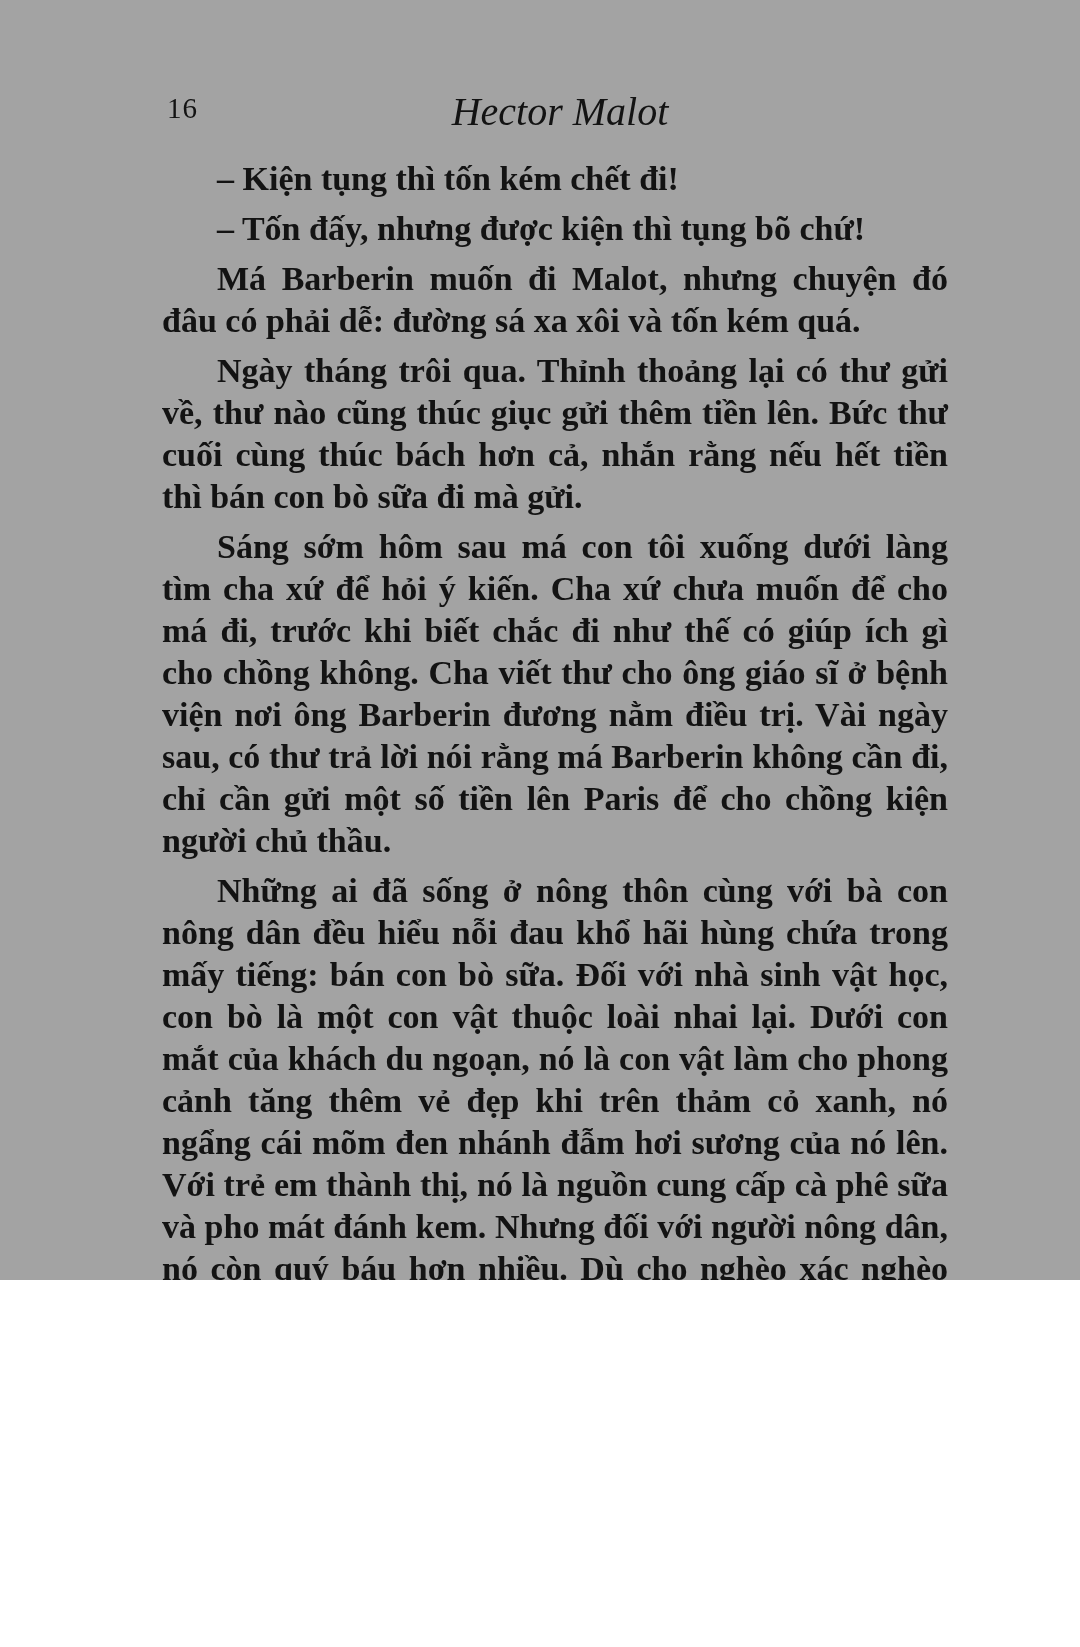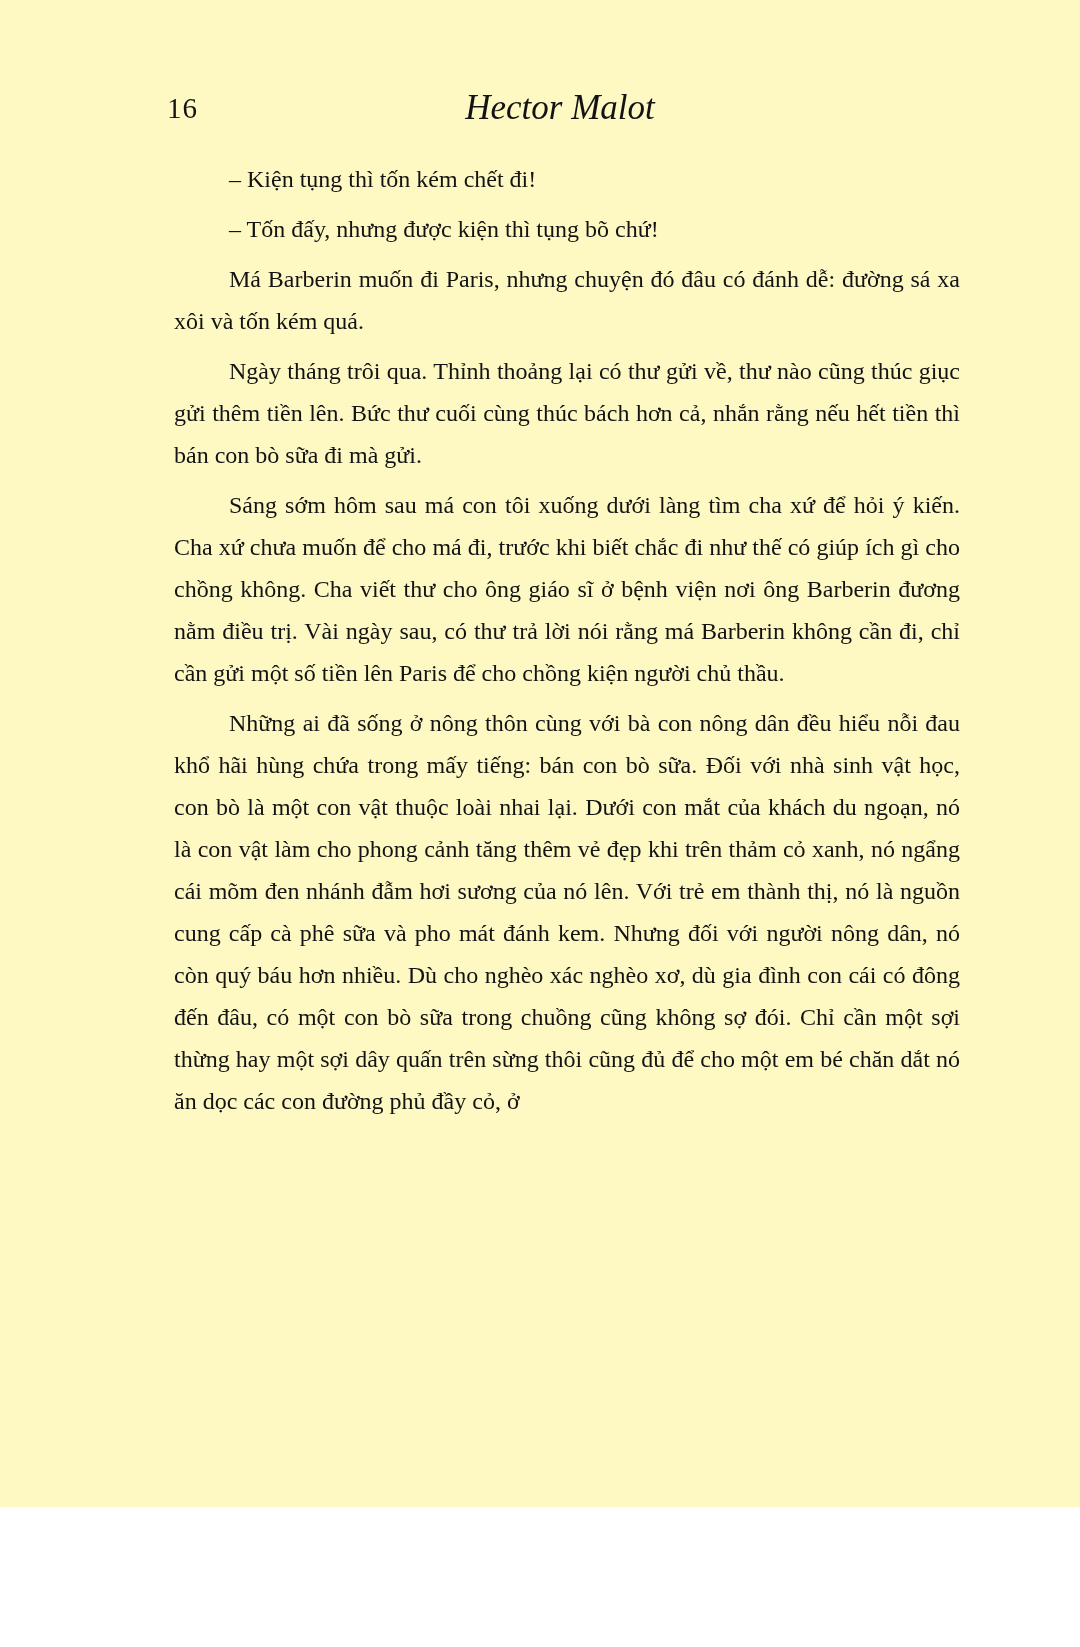--- a/index.html
+++ b/index.html
@@ -3,22 +3,22 @@
 <meta charset="utf-8">
 <style>
   html, body {
     margin: 0;
     padding: 0;
     background: #ffffff;
   }
   .page {
     position: relative;
     width: 1080px;
-    height: 1507px;
-    background: #fef9c3;
+    height: 1280px;
+    background: #a3a3a3;
     color: #131313;
     font-family: "Liberation Serif", "DejaVu Serif", serif;
     overflow: hidden;
   }
   .running-header {
     position: absolute;
     top: 88px;
     left: 167px;
     width: 786px;
     text-align: center;
@@ -27,32 +27,33 @@
   .page-number {
     position: absolute;
     left: 0;
     top: 4px;
     font-size: 29px;
     font-style: normal;
     letter-spacing: 1px;
   }
   .running-title {
     font-style: italic;
-    font-size: 35px;
+    font-size: 40px;
     text-align: center;
   }
   .body-text {
     position: absolute;
     top: 158px;
-    left: 174px;
+    left: 162px;
     width: 786px;
-    font-size: 24px;
+    font-size: 34px;
     line-height: 42px;
     text-align: justify;
     text-justify: inter-word;
+    font-weight: bold;
   }
   .body-text p {
     margin: 0 0 8px 0;
     text-indent: 55px;
   }
   .body-text p:last-child {
     margin-bottom: 8px;
   }
 </style>
 </head>
@@ -61,19 +62,19 @@
 <div class="page">
 
   <div class="running-header">
     <span class="page-number">16</span>
     <span class="running-title">Hector Malot</span>
   </div>
 
   <div class="body-text">
     <p>– Kiện tụng thì tốn kém chết đi!</p>
     <p>– Tốn đấy, nhưng được kiện thì tụng bõ chứ!</p>
-    <p>Má Barberin muốn đi Paris, nhưng chuyện đó đâu có đánh dễ: đường sá xa xôi và tốn kém quá.</p>
+    <p>Má Barberin muốn đi Malot, nhưng chuyện đó đâu có phải dễ: đường sá xa xôi và tốn kém quá.</p>
     <p>Ngày tháng trôi qua. Thỉnh thoảng lại có thư gửi về, thư nào cũng thúc giục gửi thêm tiền lên. Bức thư cuối cùng thúc bách hơn cả, nhắn rằng nếu hết tiền thì bán con bò sữa đi mà gửi.</p>
     <p>Sáng sớm hôm sau má con tôi xuống dưới làng tìm cha xứ để hỏi ý kiến. Cha xứ chưa muốn để cho má đi, trước khi biết chắc đi như thế có giúp ích gì cho chồng không. Cha viết thư cho ông giáo sĩ ở bệnh viện nơi ông Barberin đương nằm điều trị. Vài ngày sau, có thư trả lời nói rằng má Barberin không cần đi, chỉ cần gửi một số tiền lên Paris để cho chồng kiện người chủ thầu.</p>
     <p>Những ai đã sống ở nông thôn cùng với bà con nông dân đều hiểu nỗi đau khổ hãi hùng chứa trong mấy tiếng: bán con bò sữa. Đối với nhà sinh vật học, con bò là một con vật thuộc loài nhai lại. Dưới con mắt của khách du ngoạn, nó là con vật làm cho phong cảnh tăng thêm vẻ đẹp khi trên thảm cỏ xanh, nó ngẩng cái mõm đen nhánh đẫm hơi sương của nó lên. Với trẻ em thành thị, nó là nguồn cung cấp cà phê sữa và pho mát đánh kem. Nhưng đối với người nông dân, nó còn quý báu hơn nhiều. Dù cho nghèo xác nghèo xơ, dù gia đình con cái có đông đến đâu, có một con bò sữa trong chuồng cũng không sợ đói. Chỉ cần một sợi thừng hay một sợi dây quấn trên sừng thôi cũng đủ để cho một em bé chăn dắt nó ăn dọc các con đường phủ đầy cỏ, ở</p>
   </div>
 
 </div>
 
 </body></html>

